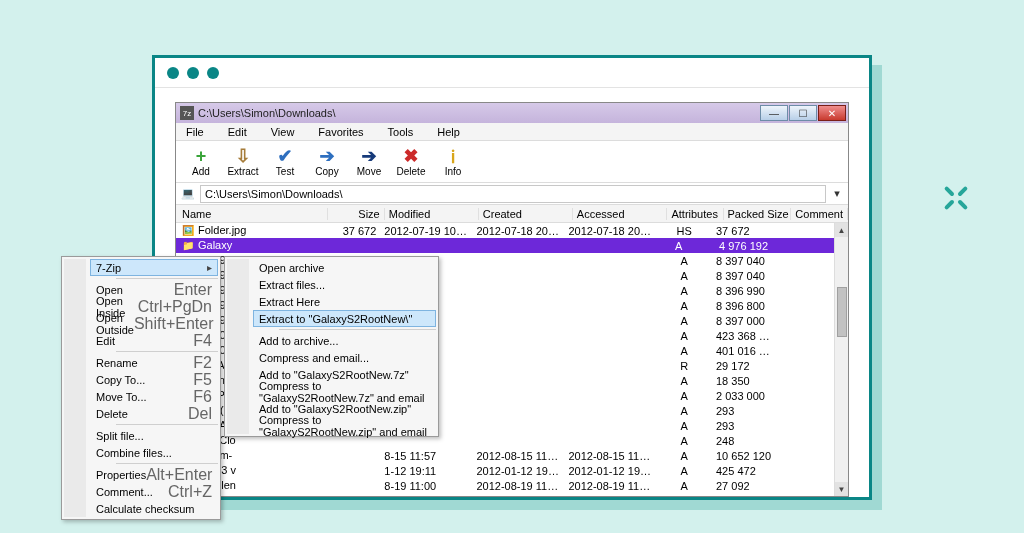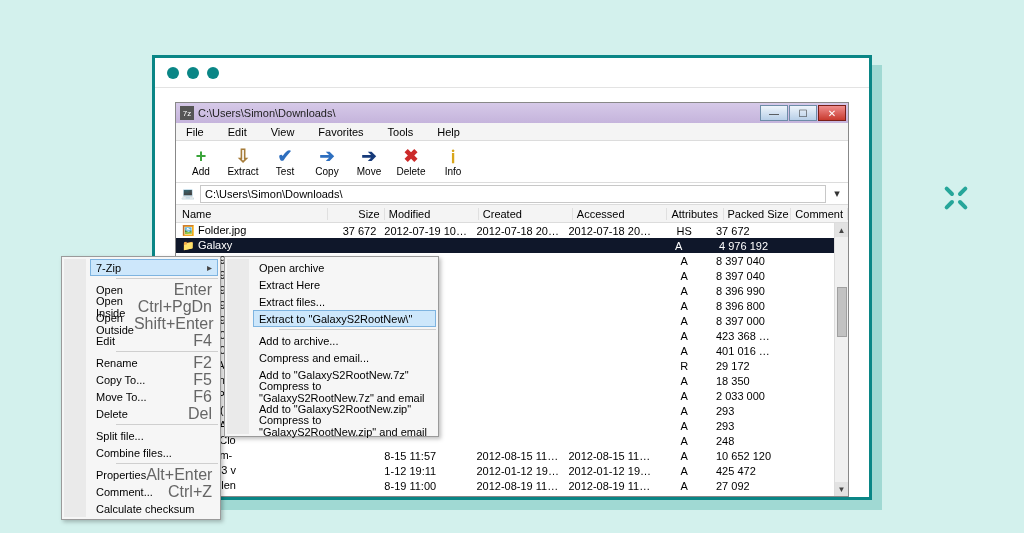--- a/index.html
+++ b/index.html
@@ -131,21 +131,21 @@
   .file-area {
     flex: 1; overflow: hidden; position: relative;
     display: flex;
   }
   .file-list { flex: 1; overflow: hidden; }
   .row {
     height: 15px; display: flex; align-items: center;
     padding-left: 2px;
     white-space: nowrap;
   }
-  .row.sel { background: #0f172a; color: #fff; gap: 12px; }
+  .row.sel { background: #6d28d9; color: #fff; gap: 12px; }
   .cell { padding: 0 4px; overflow: hidden; text-overflow: ellipsis; }
   .fi {
     width: 14px; height: 12px; display: inline-flex;
     align-items: center; justify-content: center;
     margin-right: 2px; font-size: 10px;
   }
   .scrollbar {
     width: 14px; background: #f0f0f0;
     display: flex; flex-direction: column; align-items: center;
     border-left: 1px solid #ddd;
@@ -534,24 +534,24 @@
       </div>
     </div>
 </div>
 <div class="context-menu cm-2" id="cm2">
   <div class="cm-sidebar"></div>
   <div class="cm-items" id="cm2-items">
       <div class="cm-item">
         <span>Open archive</span>
       </div>
       <div class="cm-item">
+        <span>Extract files...</span>
+      </div>
+      <div class="cm-item">
         <span>Extract Here</span>
-      </div>
-      <div class="cm-item">
-        <span>Extract files...</span>
       </div>
       <div class="cm-item hov">
         <span>Extract to "GalaxyS2RootNew\"</span>
       </div>
       <div class="cm-sep"></div>
       <div class="cm-item">
         <span>Add to archive...</span>
       </div>
       <div class="cm-item">
         <span>Compress and email...</span>

